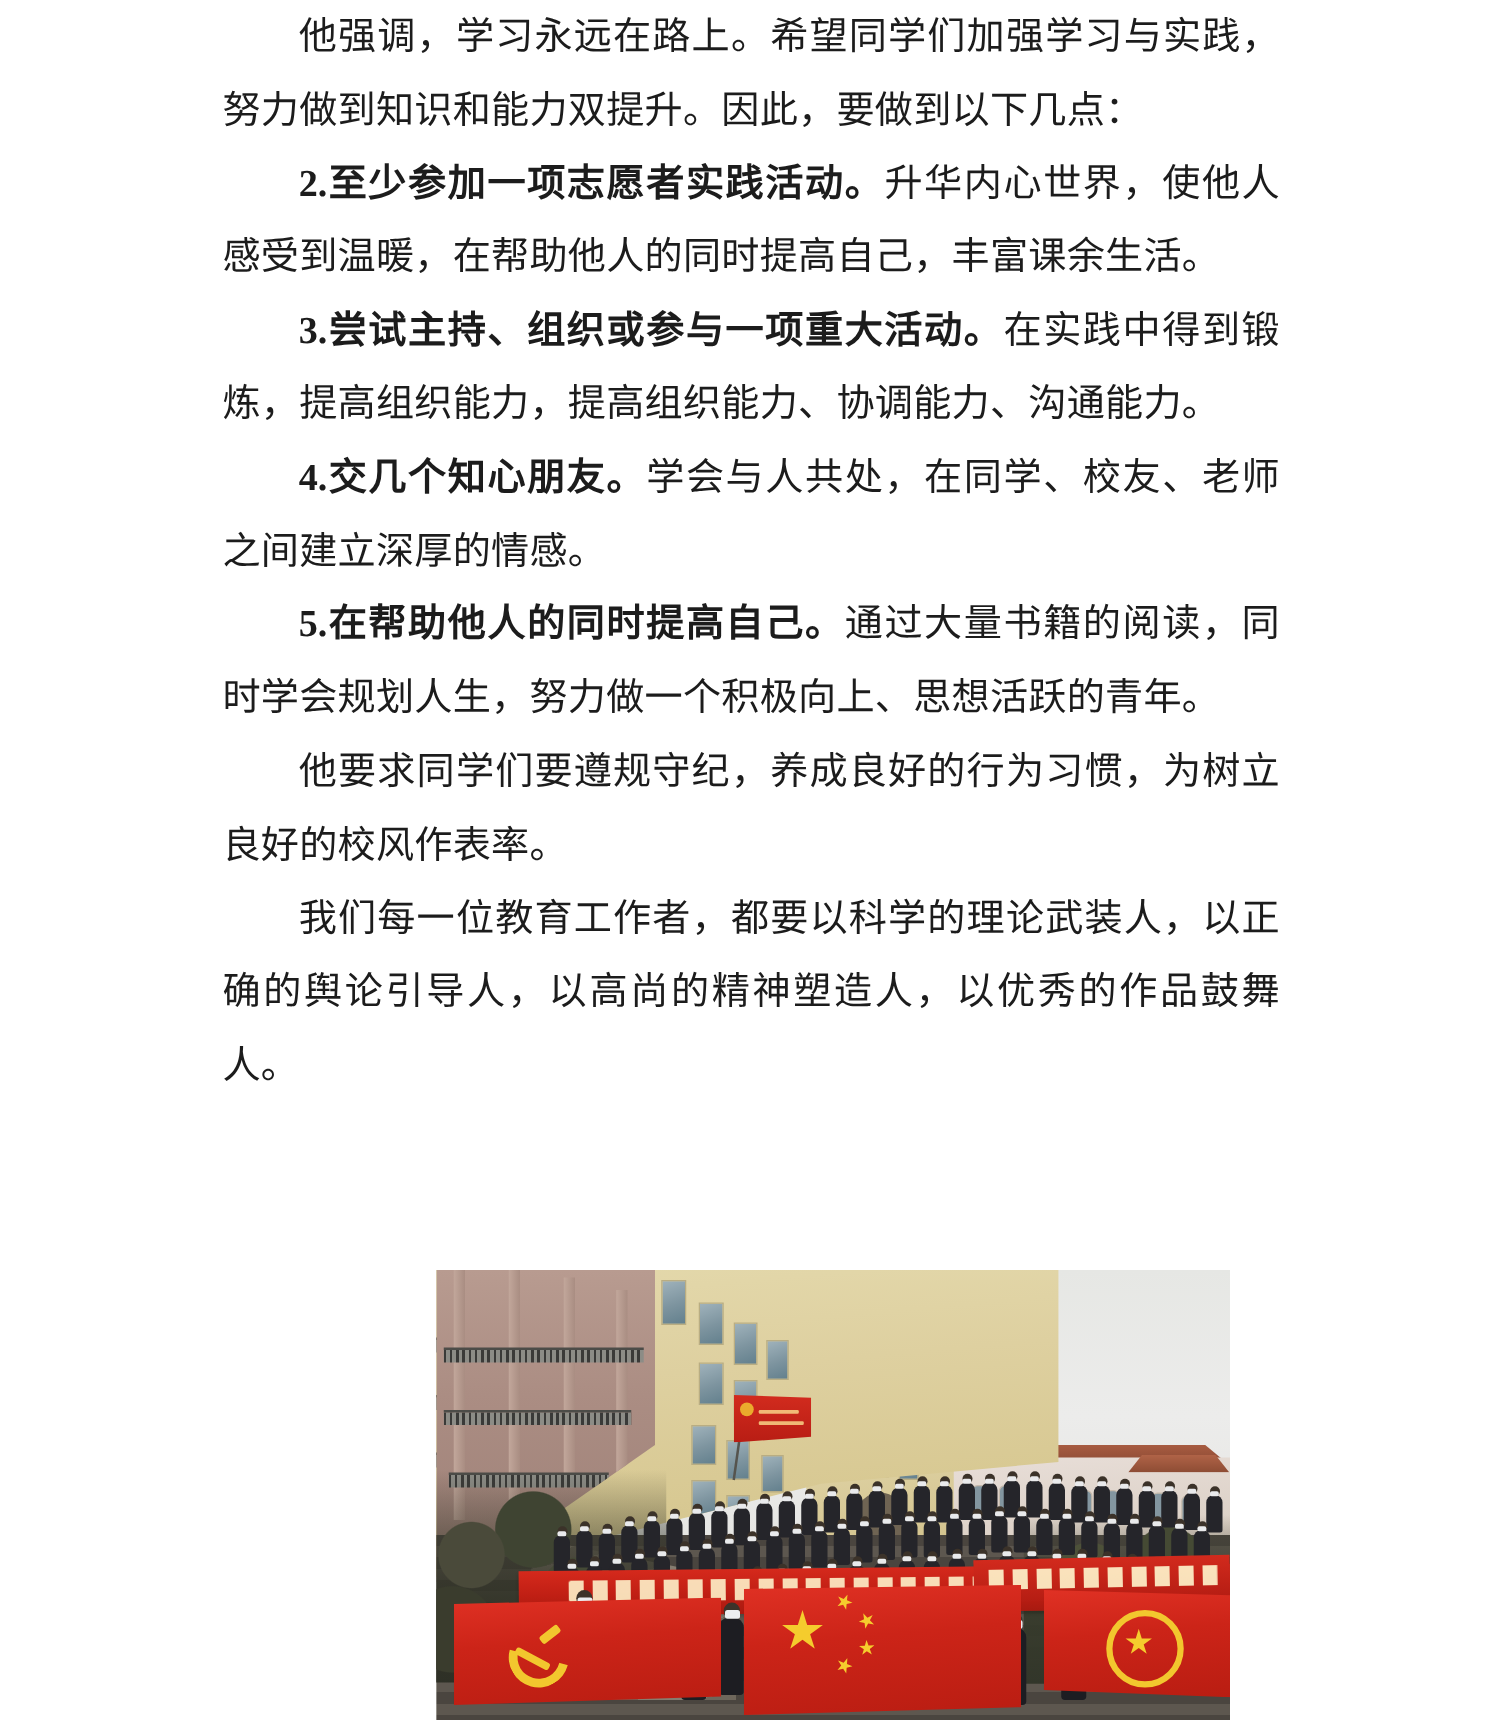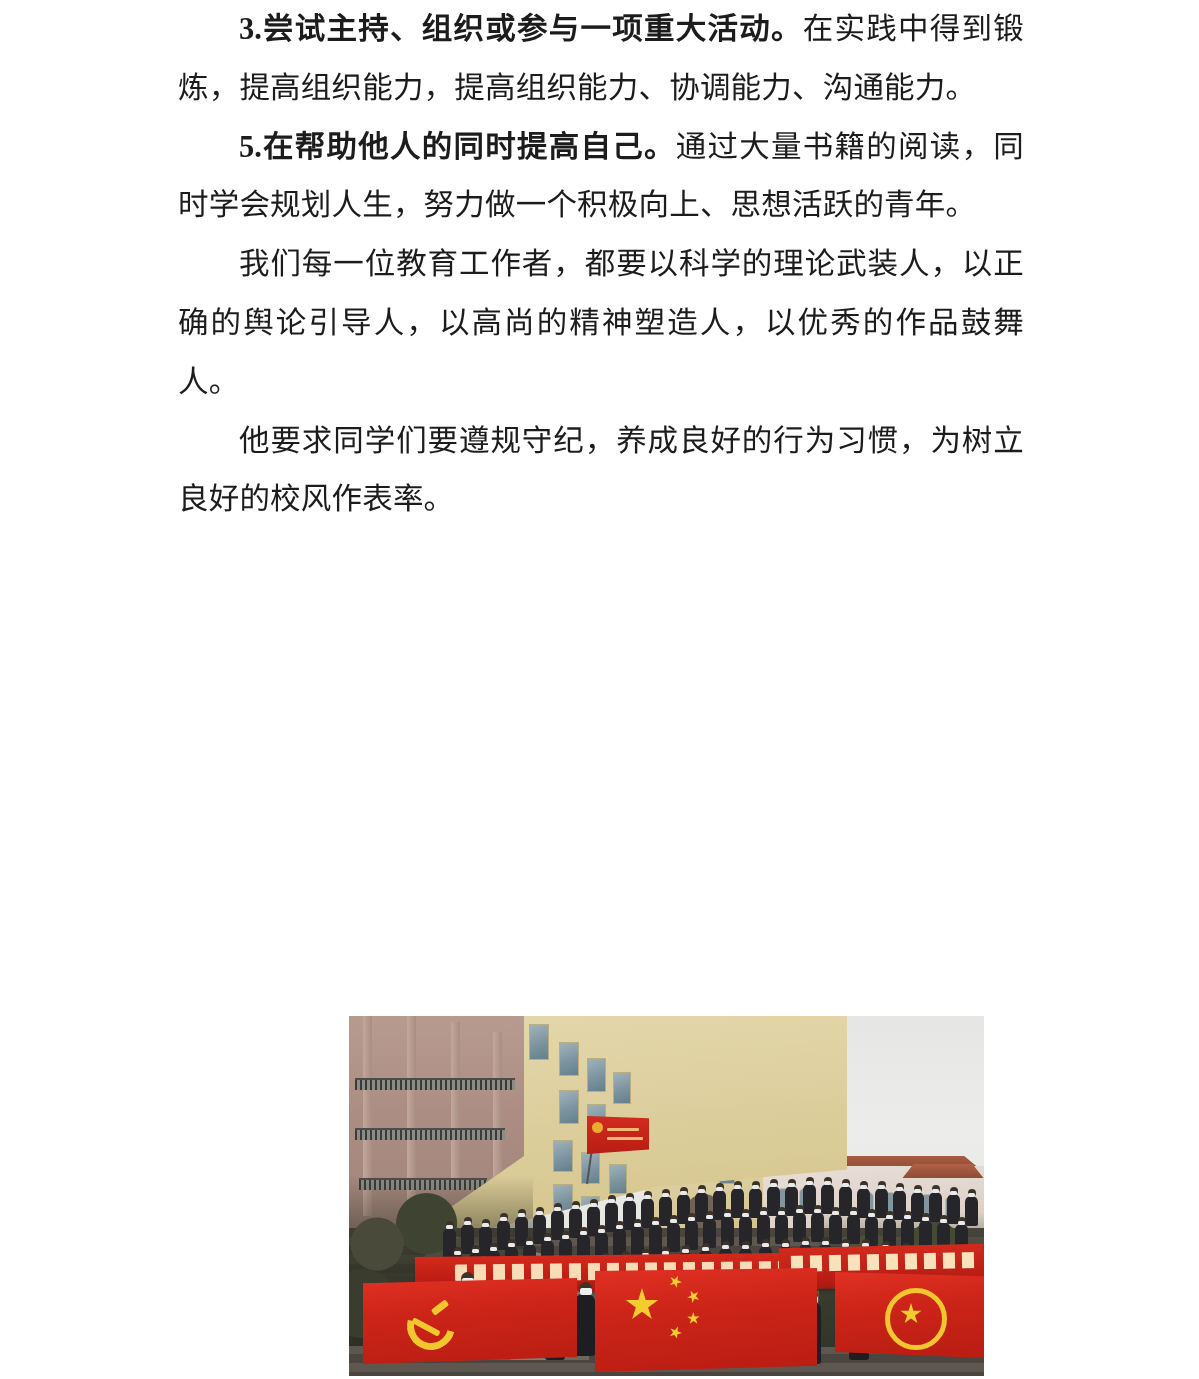--- a/index.html
+++ b/index.html
@@ -452,31 +452,34 @@
     background: #eceef0;
   }
 </style>
 </head>
 <body>
 
 <div class="page">
 
   <div class="body-text">
 
-
-
+    <p class="para">他强调，学习永远在路上。希望同学们加强学习与实践，努力做到知识和能力双提升。因此，要做到以下几点：</p>
+
+
+    <p class="para"><span class="num">2.</span><span class="lead">至少参加一项志愿者实践活动。</span><span>升华内心世界，使他人感受到温暖，在帮助他人的同时提高自己，丰富课余生活。</span></p>
 
     <p class="para"><span class="num">3.</span><span class="lead">尝试主持、组织或参与一项重大活动。</span><span>在实践中得到锻炼，提高组织能力，提高组织能力、协调能力、沟通能力。</span></p>
 
+    <p class="para"><span class="num">4.</span><span class="lead">交几个知心朋友。</span><span>学会与人共处，在同学、校友、老师之间建立深厚的情感。</span></p>
 
     <p class="para"><span class="num">5.</span><span class="lead">在帮助他人的同时提高自己。</span><span>通过大量书籍的阅读，同时学会规划人生，努力做一个积极向上、思想活跃的青年。</span></p>
 
+    <p class="para">他要求同学们要遵规守纪，养成良好的行为习惯，为树立良好的校风作表率。</p>
+
     <p class="para">我们每一位教育工作者，都要以科学的理论武装人，以正确的舆论引导人，以高尚的精神塑造人，以优秀的作品鼓舞人。</p>
-
-    <p class="para">他要求同学们要遵规守纪，养成良好的行为习惯，为树立良好的校风作表率。</p>
   </div>
 
   <figure class="photo" aria-label="校园合影：师生在教学楼前台阶上列队合影，前排展示党旗、国旗和共青团旗">
     <div class="photo-inner">
 
       <div class="sky"></div>
 
       <div class="roof-right"></div>
       <div class="bldg-right">
         <div class="rwin" style="left:16px;  top:22px;"></div>

